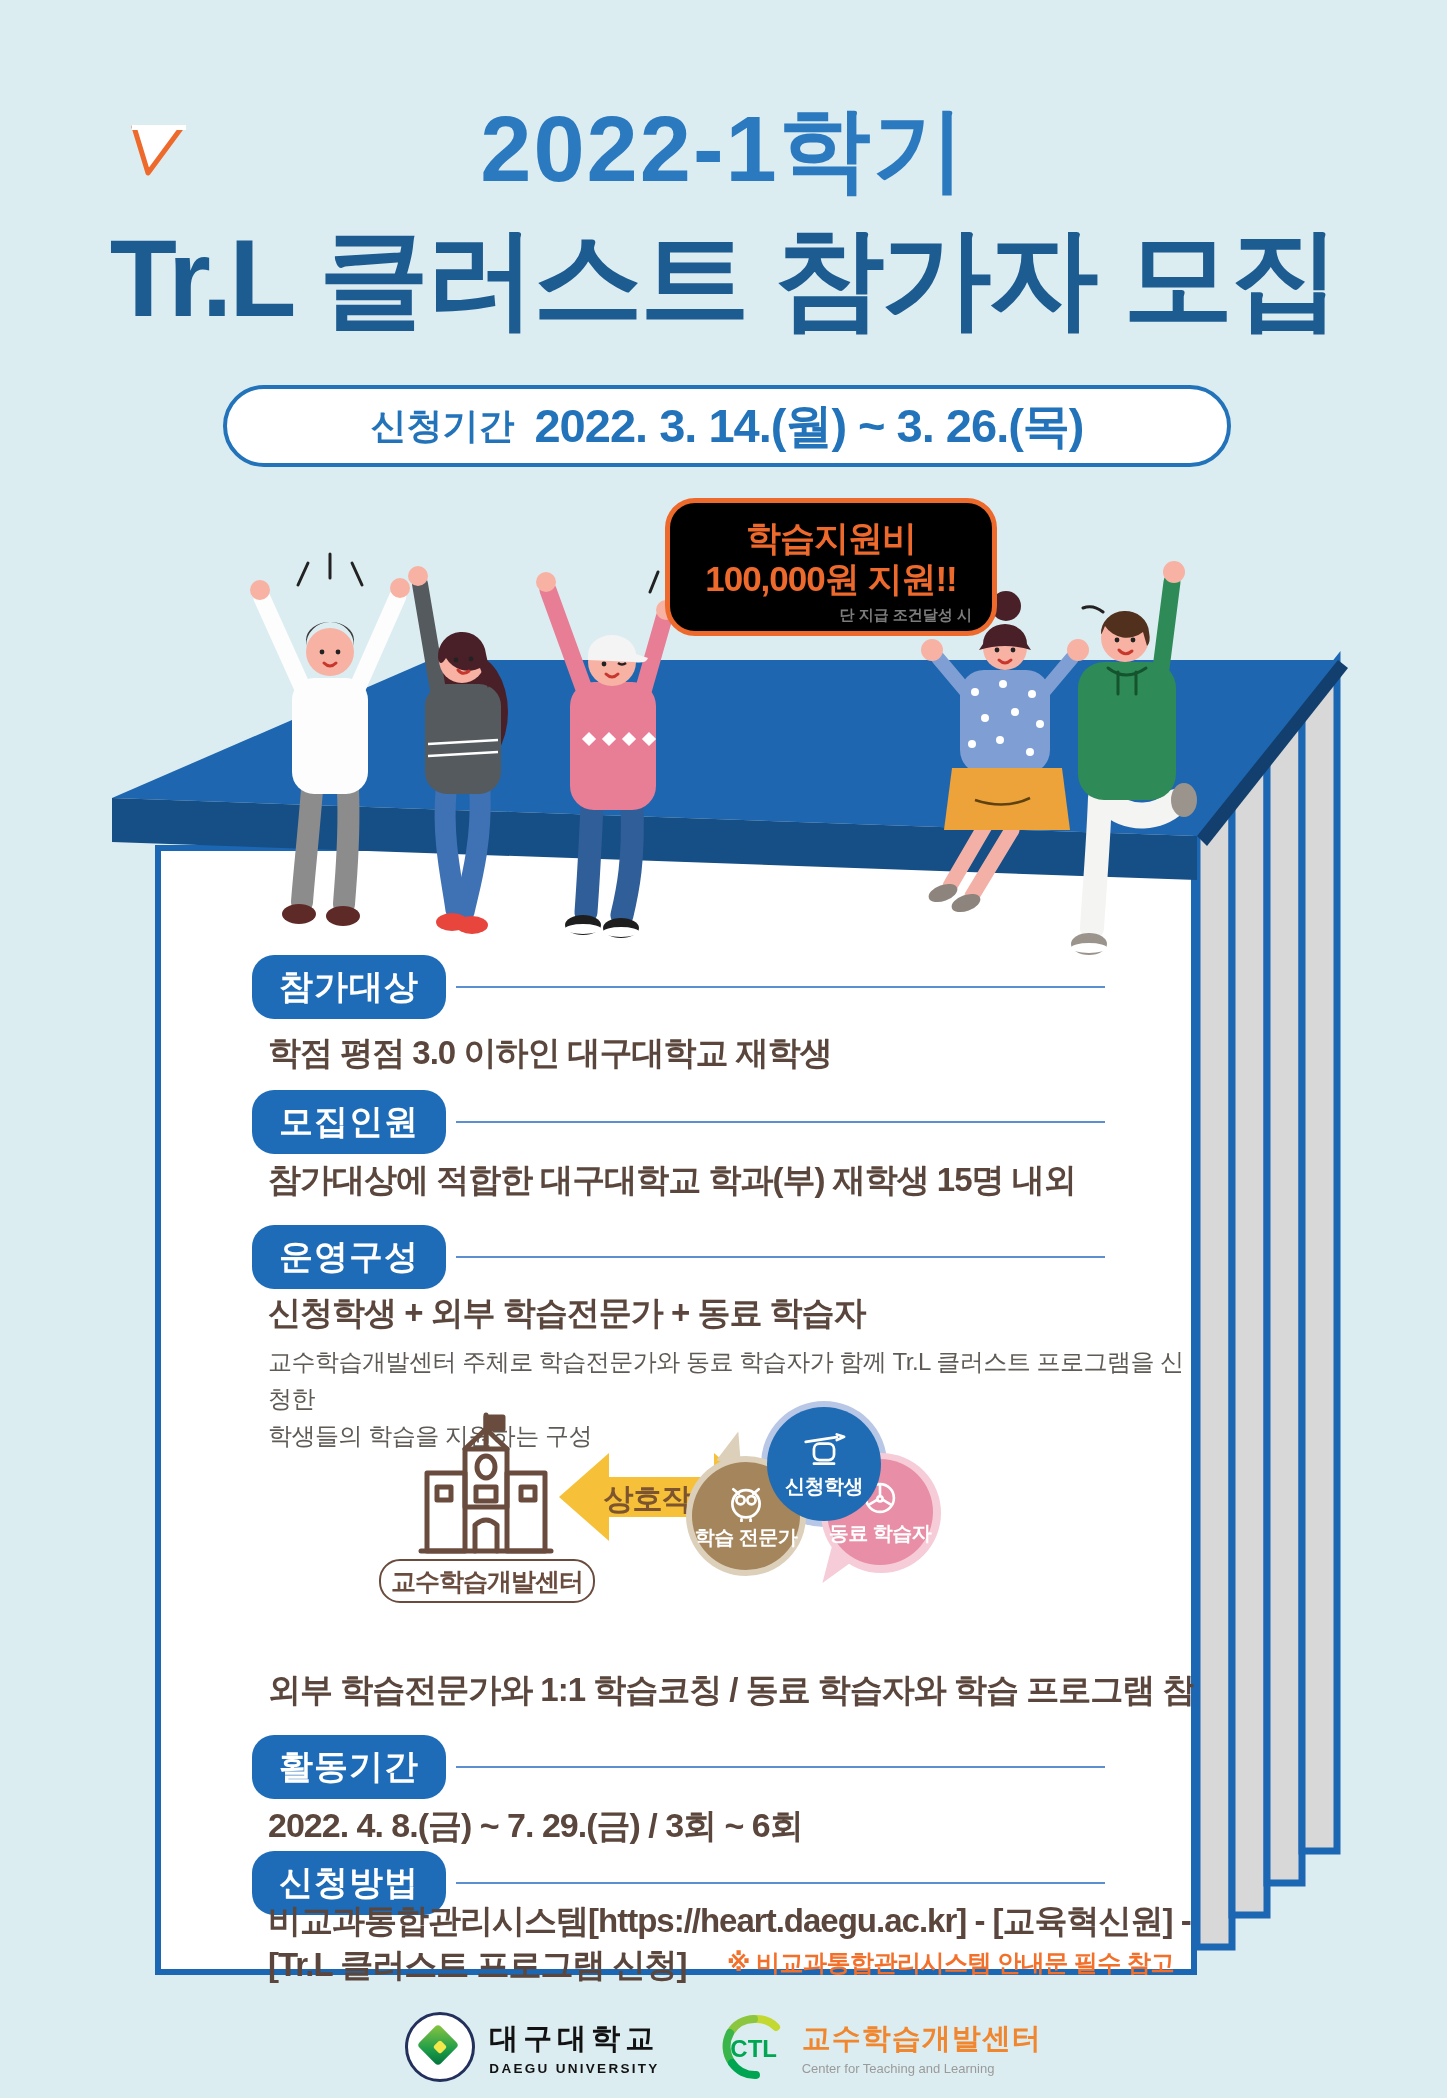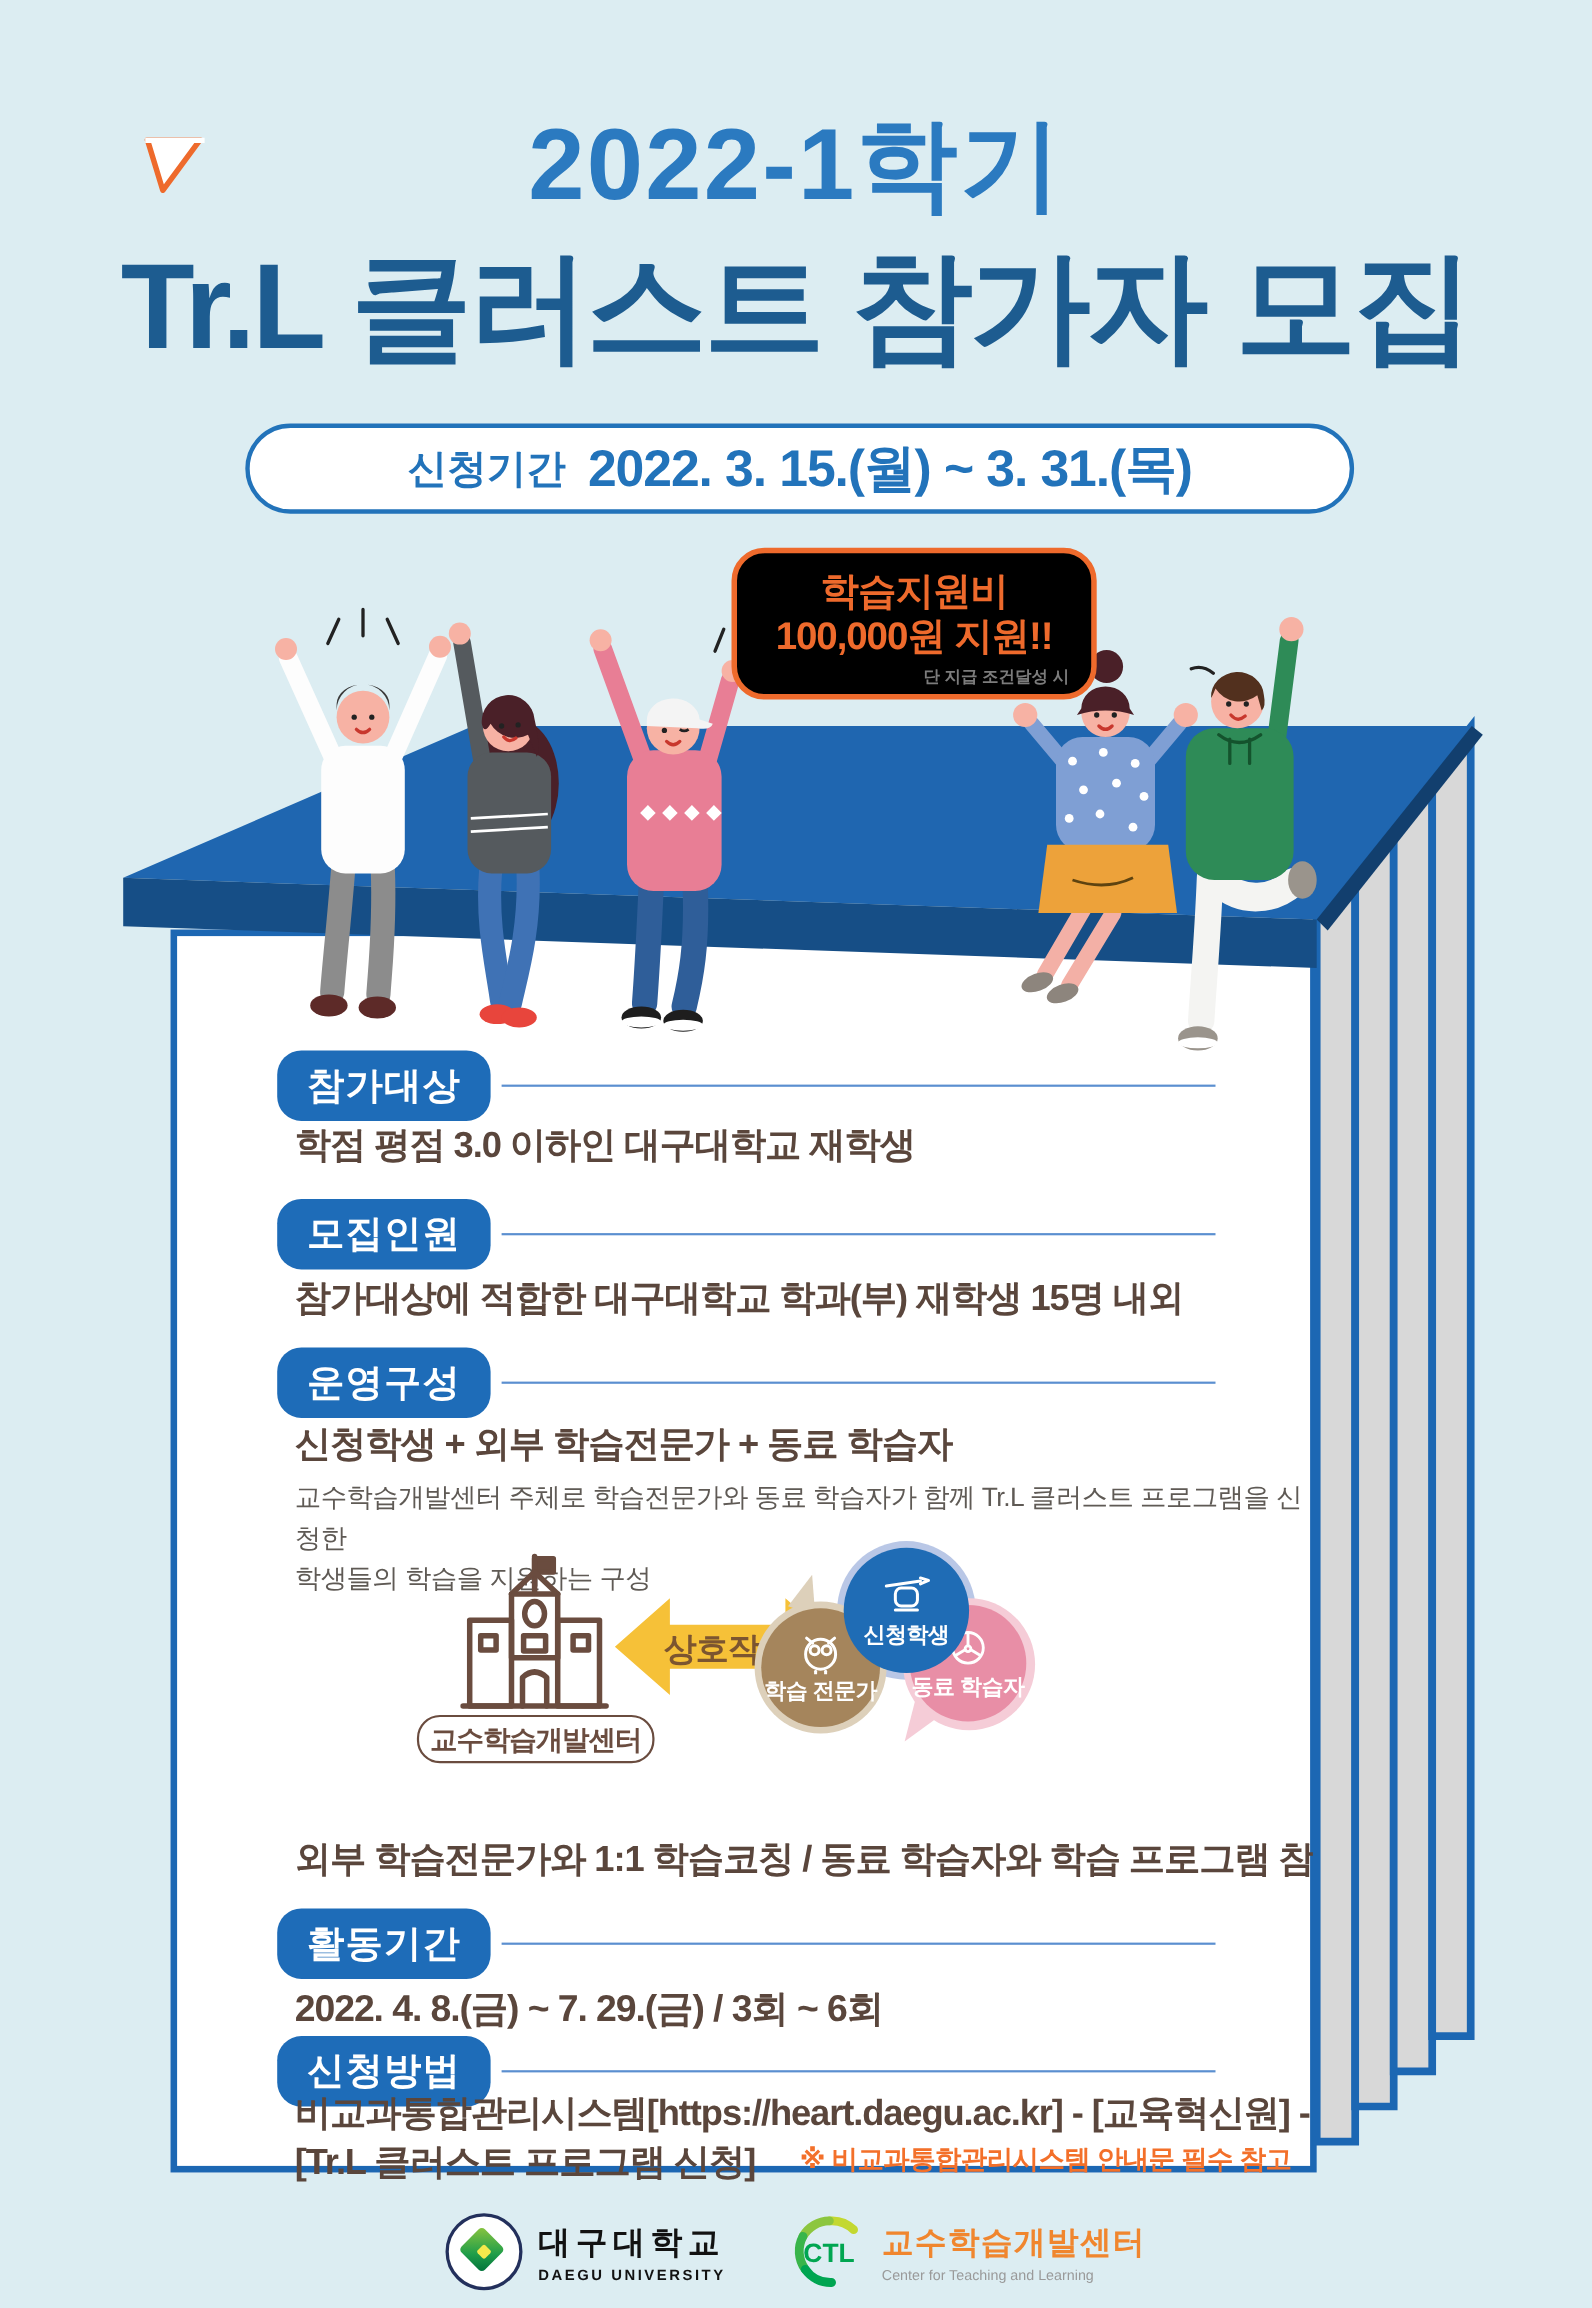--- a/index.html
+++ b/index.html
@@ -48,42 +48,42 @@
   .ctl-kr{font-size:29px;font-weight:800;color:#f0862e;letter-spacing:1px;}
   .ctl-en{font-size:13px;color:#9a9a9a;margin-top:2px;}
 </style>
 </head>
 <body>
 
 <div class="abs semester">2022-1학기</div>
 <div class="abs main-title">Tr.L 클러스트 참가자 모집</div>
 <div class="abs period-pill">
   <span class="period-label">신청기간</span>
-  <span class="period-value">2022. 3. 15.(월) ~ 3. 31.(목)</span>
+  <span class="period-value">2022. 3. 14.(월) ~ 3. 26.(목)</span>
 </div>
 
 <div class="abs bubble">
   <div class="bubble-text">
     <div>학습지원비</div>
     <div>100,000원 지원!!</div>
   </div>
   <div class="bubble-note">단 지급 조건달성 시</div>
 </div>
 <svg class="abs bubble-tail" width="60" height="56" viewBox="0 0 60 56">
   <path d="M4,2 L18,48 L52,2 Z" fill="#ffffff" stroke="#ee6a2c" stroke-width="5" stroke-linejoin="round"></path>
   <rect x="2" y="0" width="54" height="5" fill="#ffffff"></rect>
 </svg>
 
 <div class="abs page">
 
   <div class="section-row" style="top:104px">
     <span class="s-pill">참가대상</span>
       <span class="s-line"></span>
   </div>
-  <div class="s-body" style="top:168px">학점 평점 3.0 이하인 대구대학교 재학생</div>
+  <div class="s-body" style="top:180px">학점 평점 3.0 이하인 대구대학교 재학생</div>
 
   <div class="section-row" style="top:239px">
     <span class="s-pill">모집인원</span>
       <span class="s-line"></span>
   </div>
   <div class="s-body" style="top:307px">참가대상에 적합한 대구대학교 학과(부) 재학생 15명 내외</div>
 
   <div class="section-row" style="top:374px">
     <span class="s-pill">운영구성</span>
       <span class="s-line"></span>

